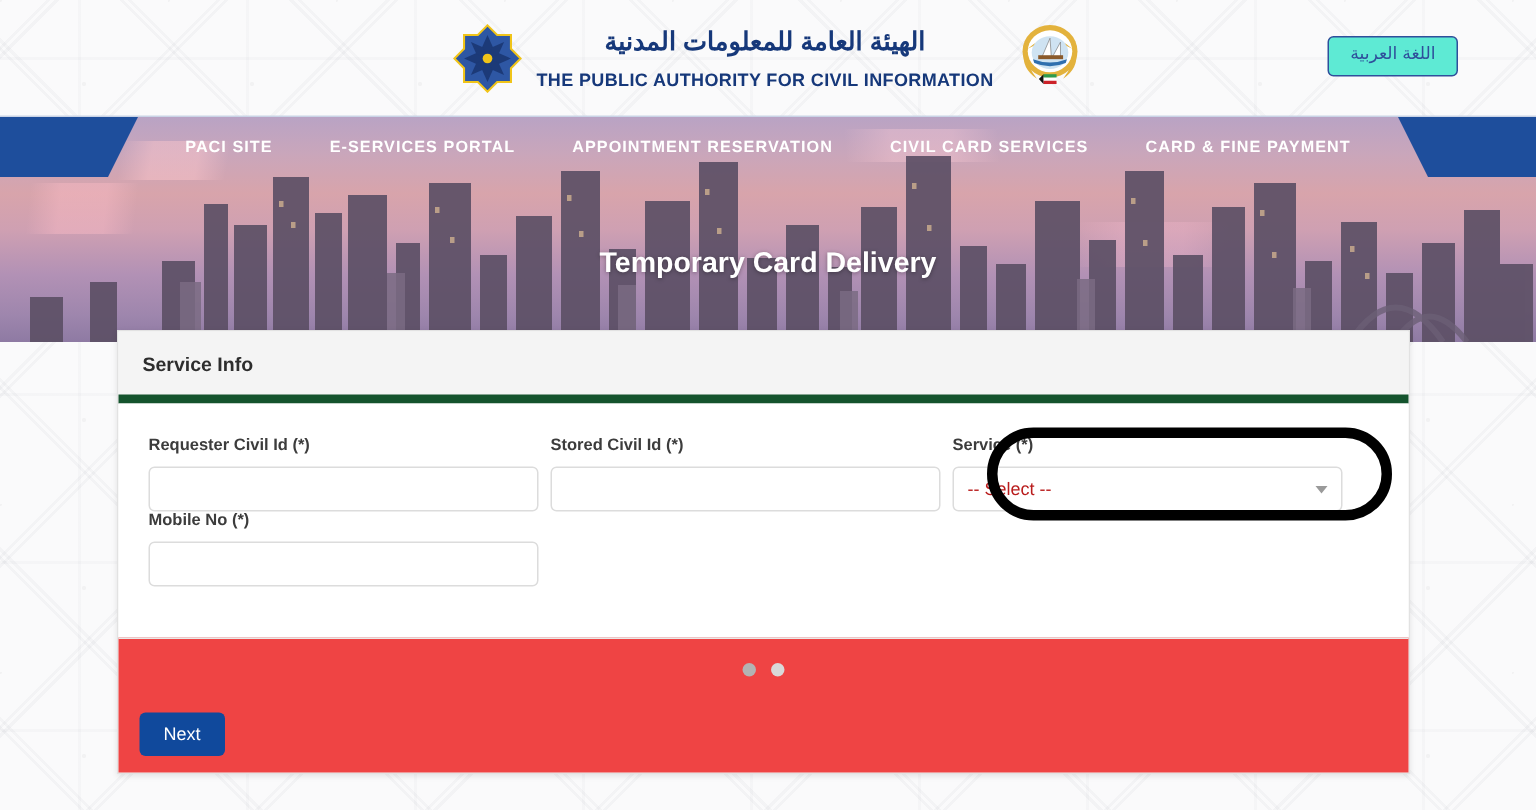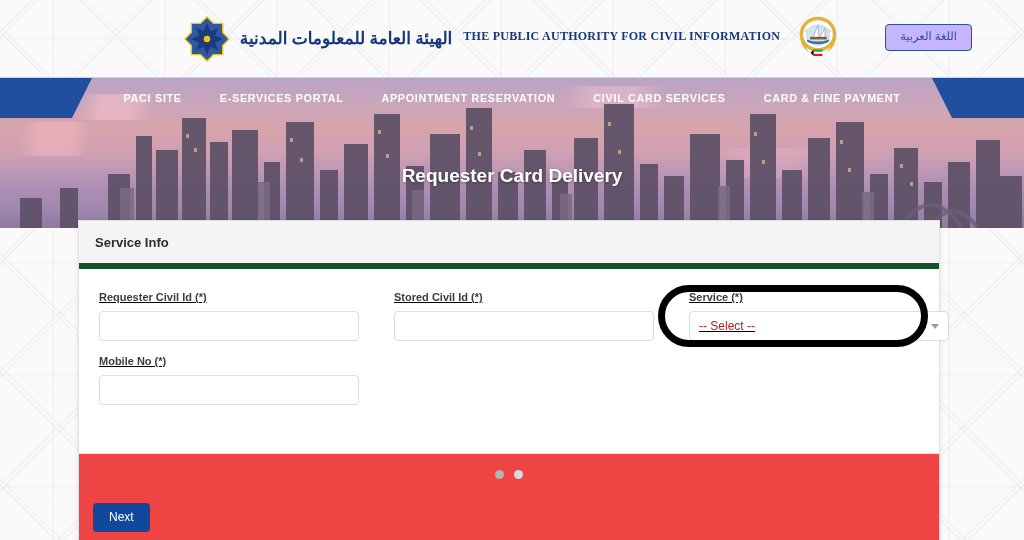--- a/index.html
+++ b/index.html
@@ -70,21 +70,21 @@
   }
 
   .logo-group {
     display: flex;
     align-items: center;
     gap: 10px;
   }
 
   .paci-star { width: 46px; height: 46px; display: block; }
 
-  .logo-text { display: flex; flex-direction: row; gap: 11px; line-height: 1; font-family: Liberation Serif, serif; }
+  .logo-text { display: flex; flex-direction: column; gap: 11px; line-height: 1; }
   .logo-ar {
     font-size: 17px;
     color: #16387a;
     font-weight: bold;
     letter-spacing: 0px;
     direction: rtl;
     text-align: center;
     white-space: nowrap;
   }
   .logo-en {
@@ -98,21 +98,21 @@
 
   .kuwait-emblem { width: 44px; height: 48px; display: block; margin-left: 6px; }
 
   .lang-button {
     position: absolute;
     top: 24px;
     right: 52px;
     padding: 6px 14px 7px;
     border: 1px solid #2f4f9b;
     border-radius: 4px;
-    background: #c4b5fd;
+    background: #5eead4;
     color: #2f4f9b;
     font-size: 11.5px;
     direction: rtl;
     cursor: pointer;
     line-height: 1;
     white-space: nowrap;
   }
 
   
   .banner {
@@ -215,23 +215,22 @@
     color: #2d2d2d;
   }
 
   .card-body {
     background: #ffffff;
     padding: 22px 20px 34px;
   }
 
   .form-row {
     display: flex;
-    gap: 35px;
-    margin-bottom: 14px;
-    text-decoration: underline;
+    gap: 8px;
+    margin-bottom: 0;
   }
   .form-field { width: 260px; }
 
   .field-label {
     display: block;
     font-size: 11px;
     font-weight: bold;
     color: #3c3c3c;
     margin-bottom: 8px;
   }
@@ -448,21 +447,21 @@
   <div class="nav-band"></div>
   <div class="nav-inner">
     <div class="nav-item">PACI SITE</div>
     <div class="nav-item">E-SERVICES PORTAL</div>
     <div class="nav-item">APPOINTMENT RESERVATION</div>
     <div class="nav-item">CIVIL CARD SERVICES</div>
     <div class="nav-item">CARD &amp; FINE PAYMENT</div>
   </div>
 </div>
 
-<div class="banner-title">Requester Card Delivery</div>
+<div class="banner-title">Temporary Card Delivery</div>
 
 <div class="card">
 
   <div class="card-header">
     <div class="card-header-title">Service Info</div>
   </div>
 
   <div class="card-body">
 
     <div class="form-row">

